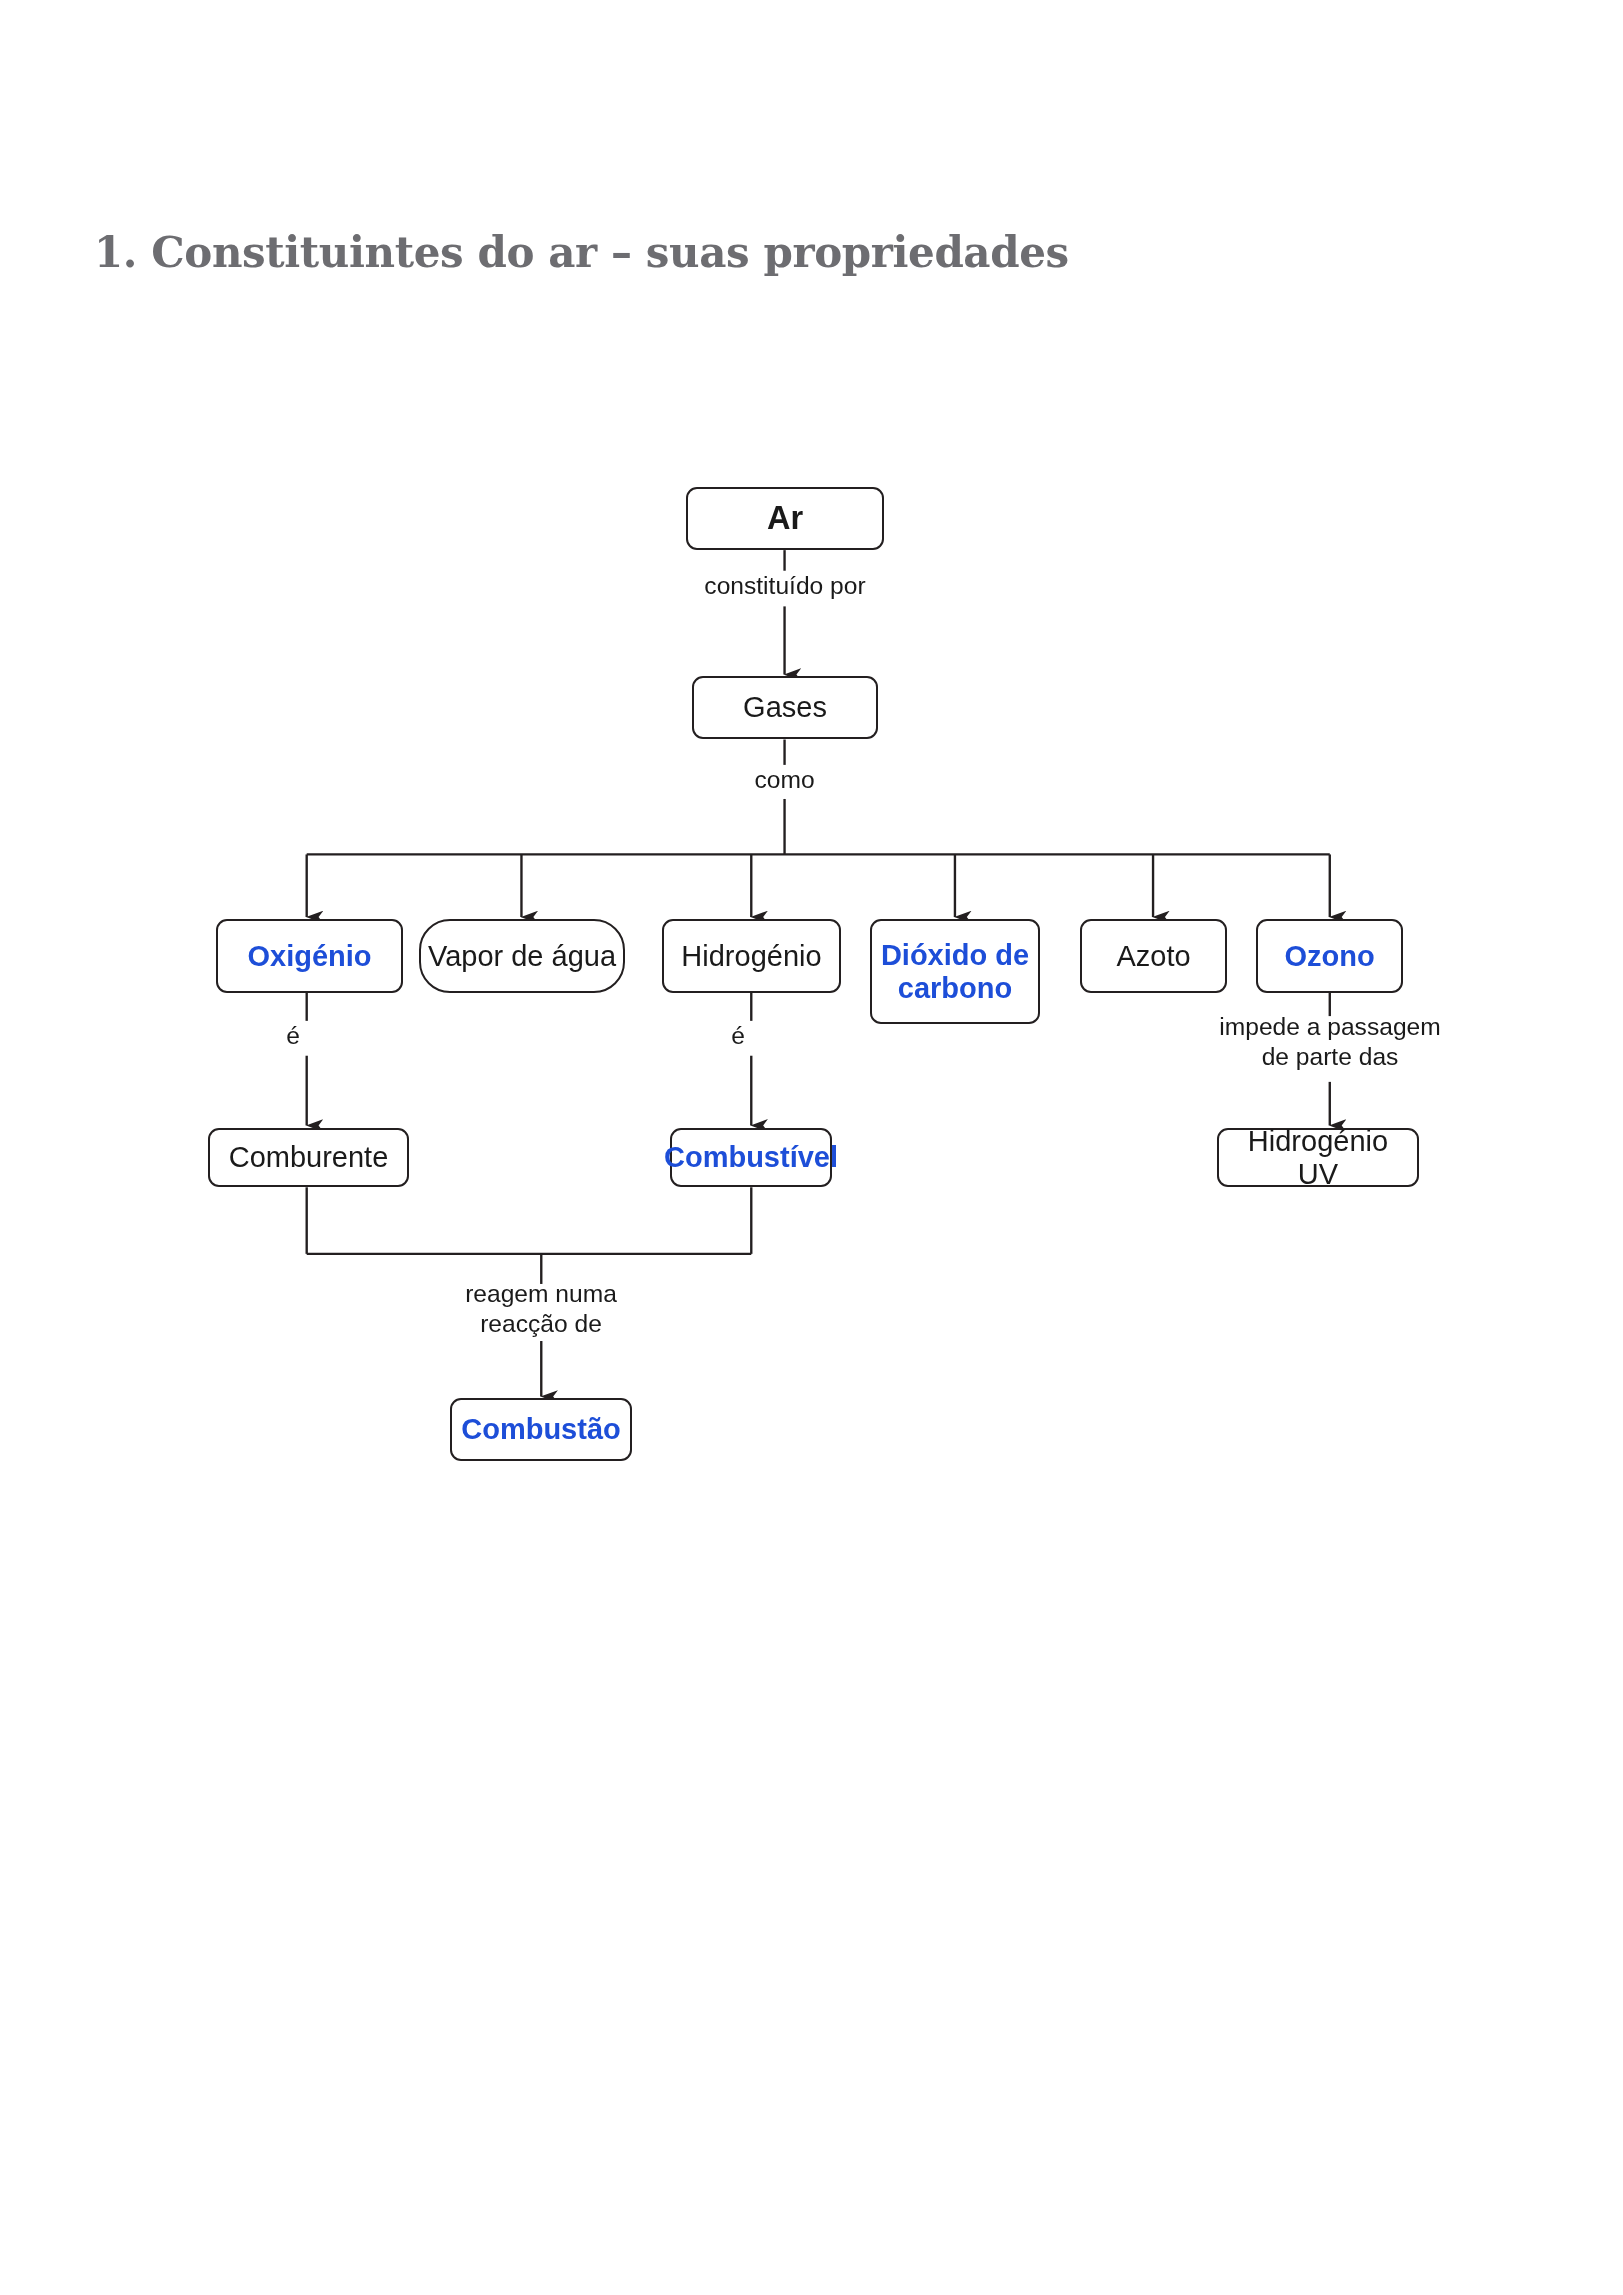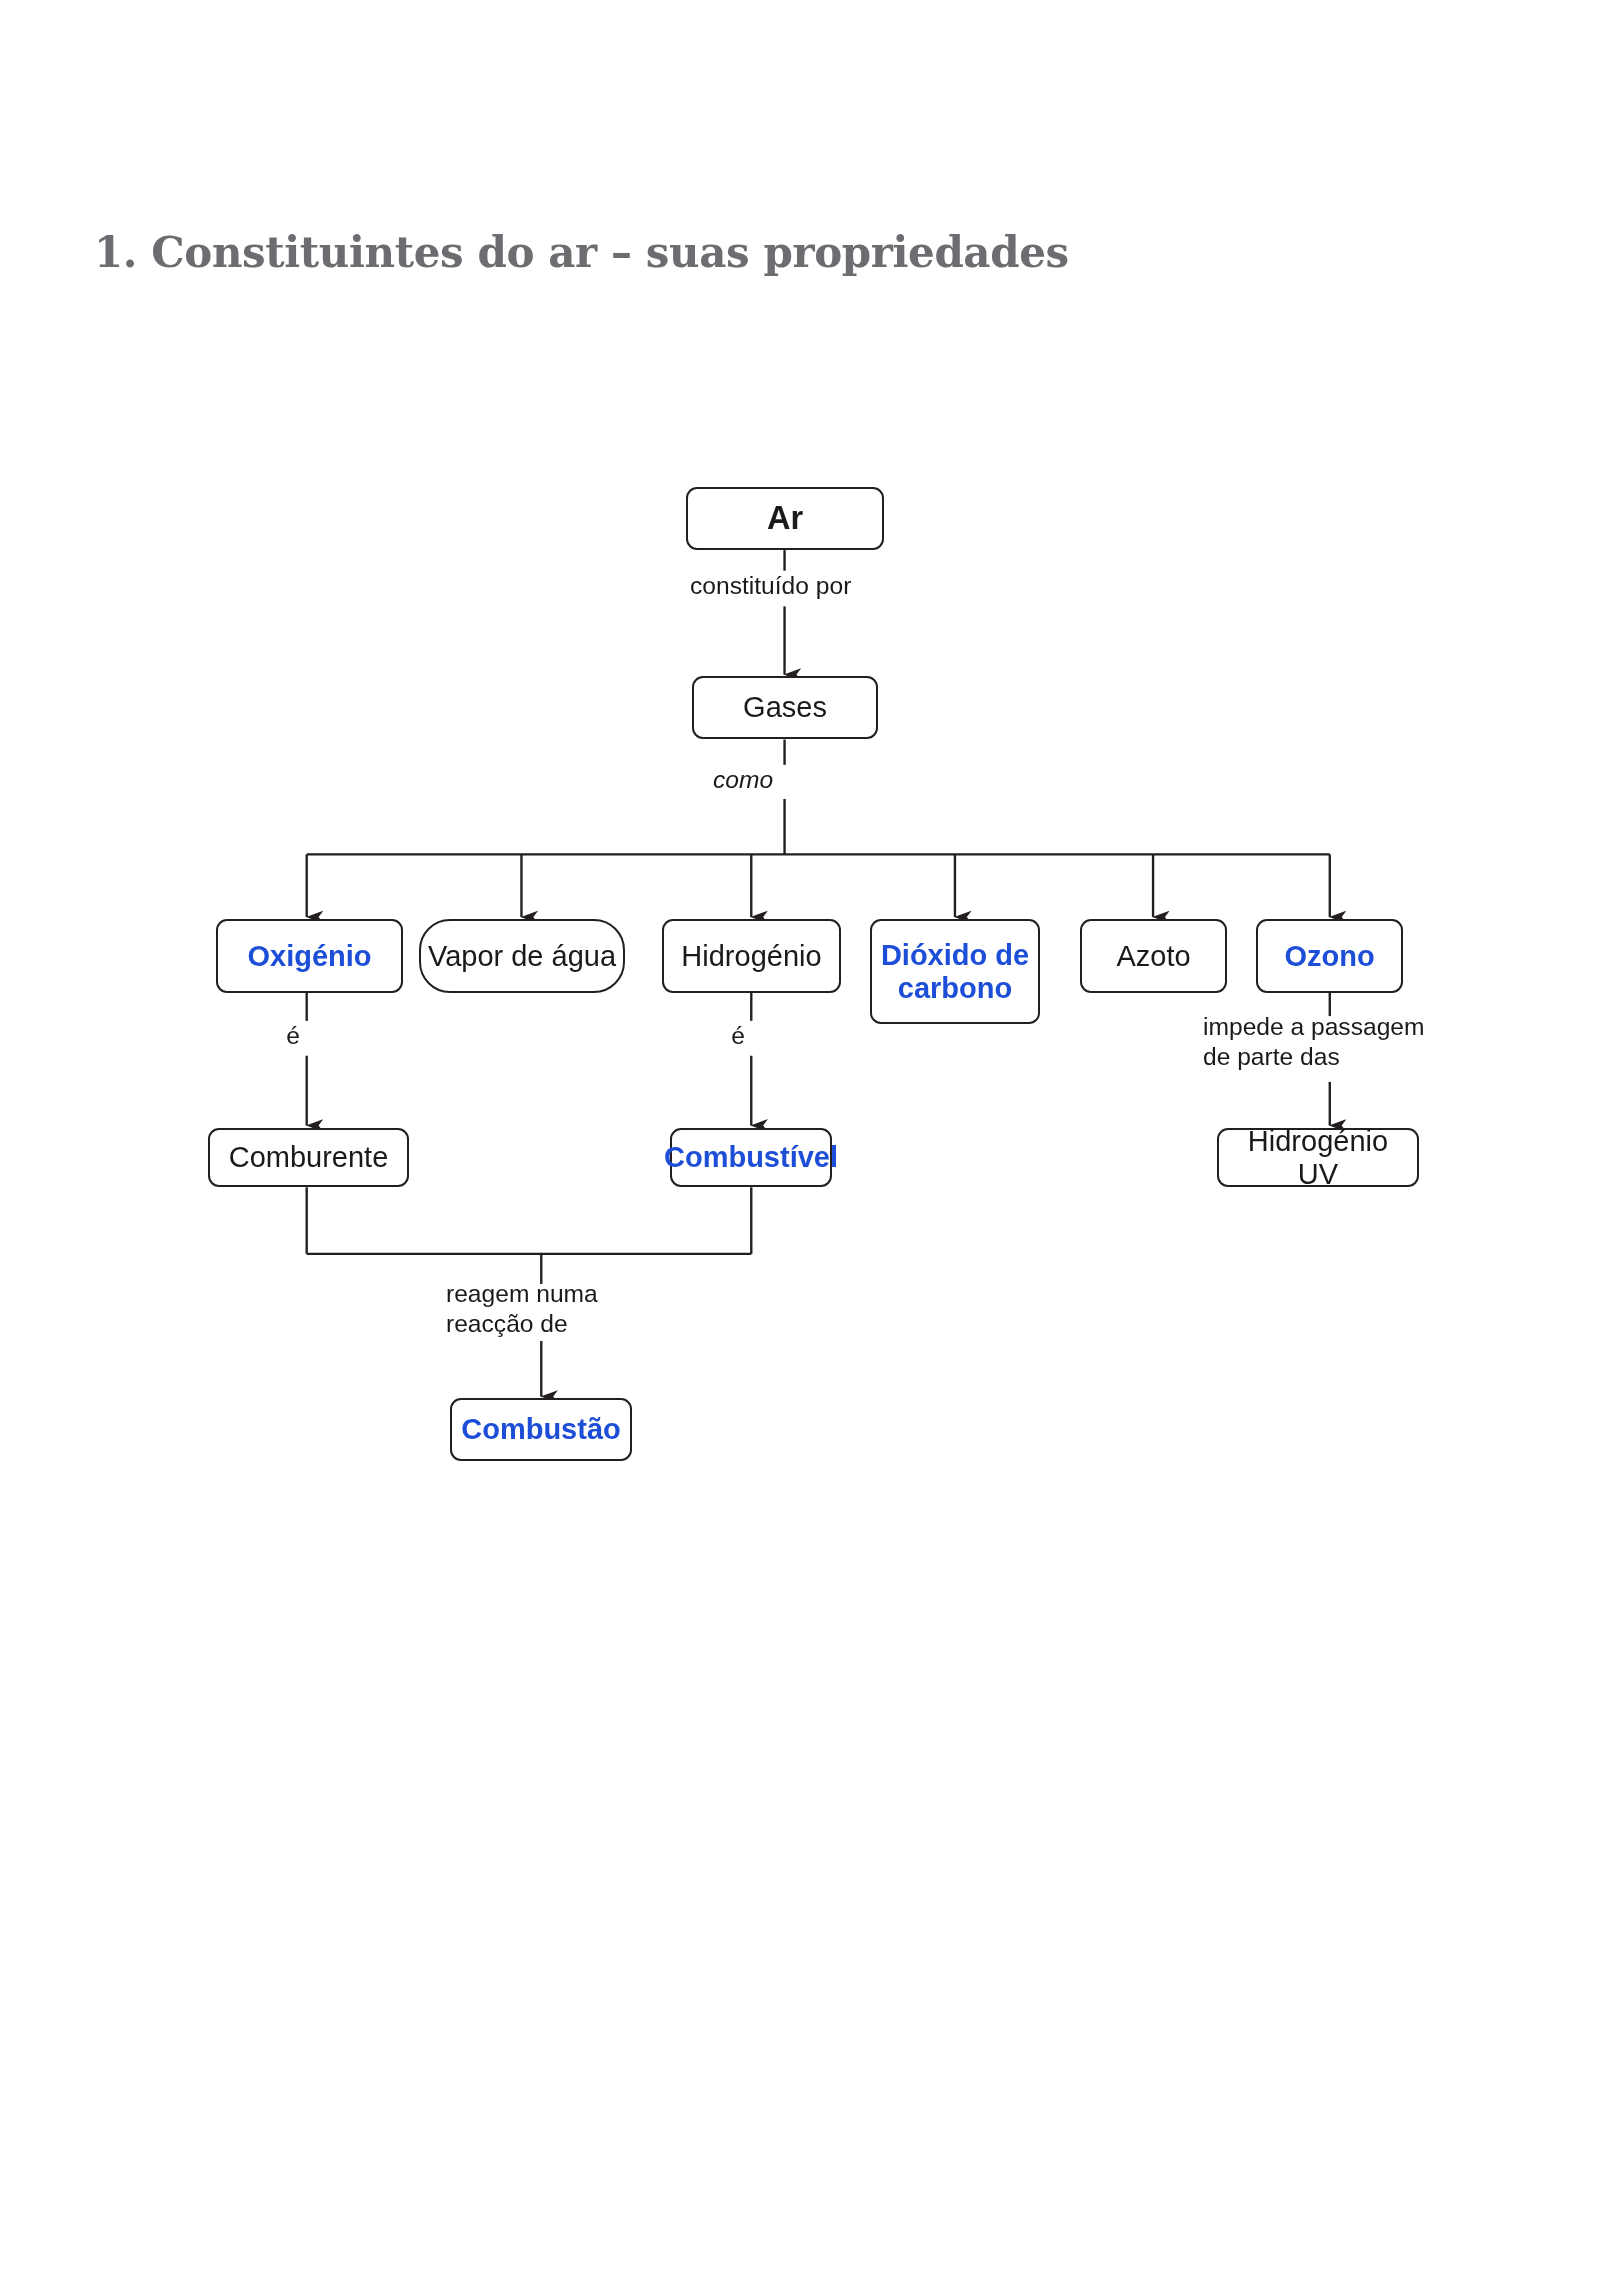--- a/index.html
+++ b/index.html
@@ -74,21 +74,21 @@
   }
 
   
   .edge-label {
     position: absolute;
     font-family: "Liberation Sans", sans-serif;
     font-size: 24.6px;
     color: #1a1a1a;
     line-height: 1.2;
     white-space: pre-line;
-    text-align: left;
+    text-align: center;
   }
 </style>
 </head>
 <body>
 
 <div id="headings">
   <div class="heading-line">1. Constituintes do ar – suas propriedades</div>
 </div>
 
 <div id="diagram">
@@ -153,21 +153,21 @@
   <div class="node" style="left:208px; top:1112px; width:201px; height:59px;">Comburente</div>
 
   <div class="node accent" style="left:670px; top:1112px; width:162px; height:59px;">Combustível</div>
 
   <div class="node" style="left:1217px; top:1112px; width:202px; height:59px;">Hidrogénio UV</div>
 
   <div class="node accent" style="left:450px; top:1382px; width:182px; height:63px;">Combustão</div>
 
   <div class="edge-label" style="left:690px; top:555px; width:190px;">constituído por</div>
 
-  <div class="edge-label" style="left:713px; top:749px; width:143px;font-style:italic;">como</div>
+  <div class="edge-label" style="left:713px; top:749px; width:143px;">como</div>
 
   <div class="edge-label" style="left:268px; top:1005px; width:32px; text-align:right;">é</div>
 
   <div class="edge-label" style="left:713px; top:1005px; width:32px; text-align:right;">é</div>
 
   <div class="edge-label" style="left:1203px; top:996px; width:254px;">impede a passagem
 de parte das</div>
 
   <div class="edge-label" style="left:446px; top:1263px; width:190px;">reagem numa
 reacção de</div>

